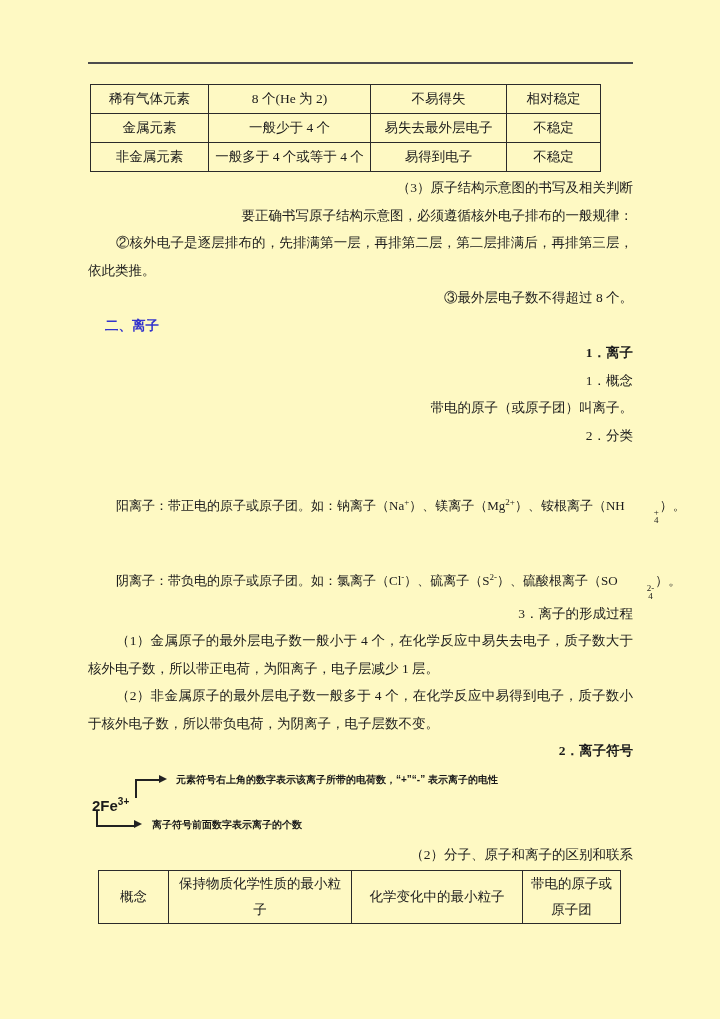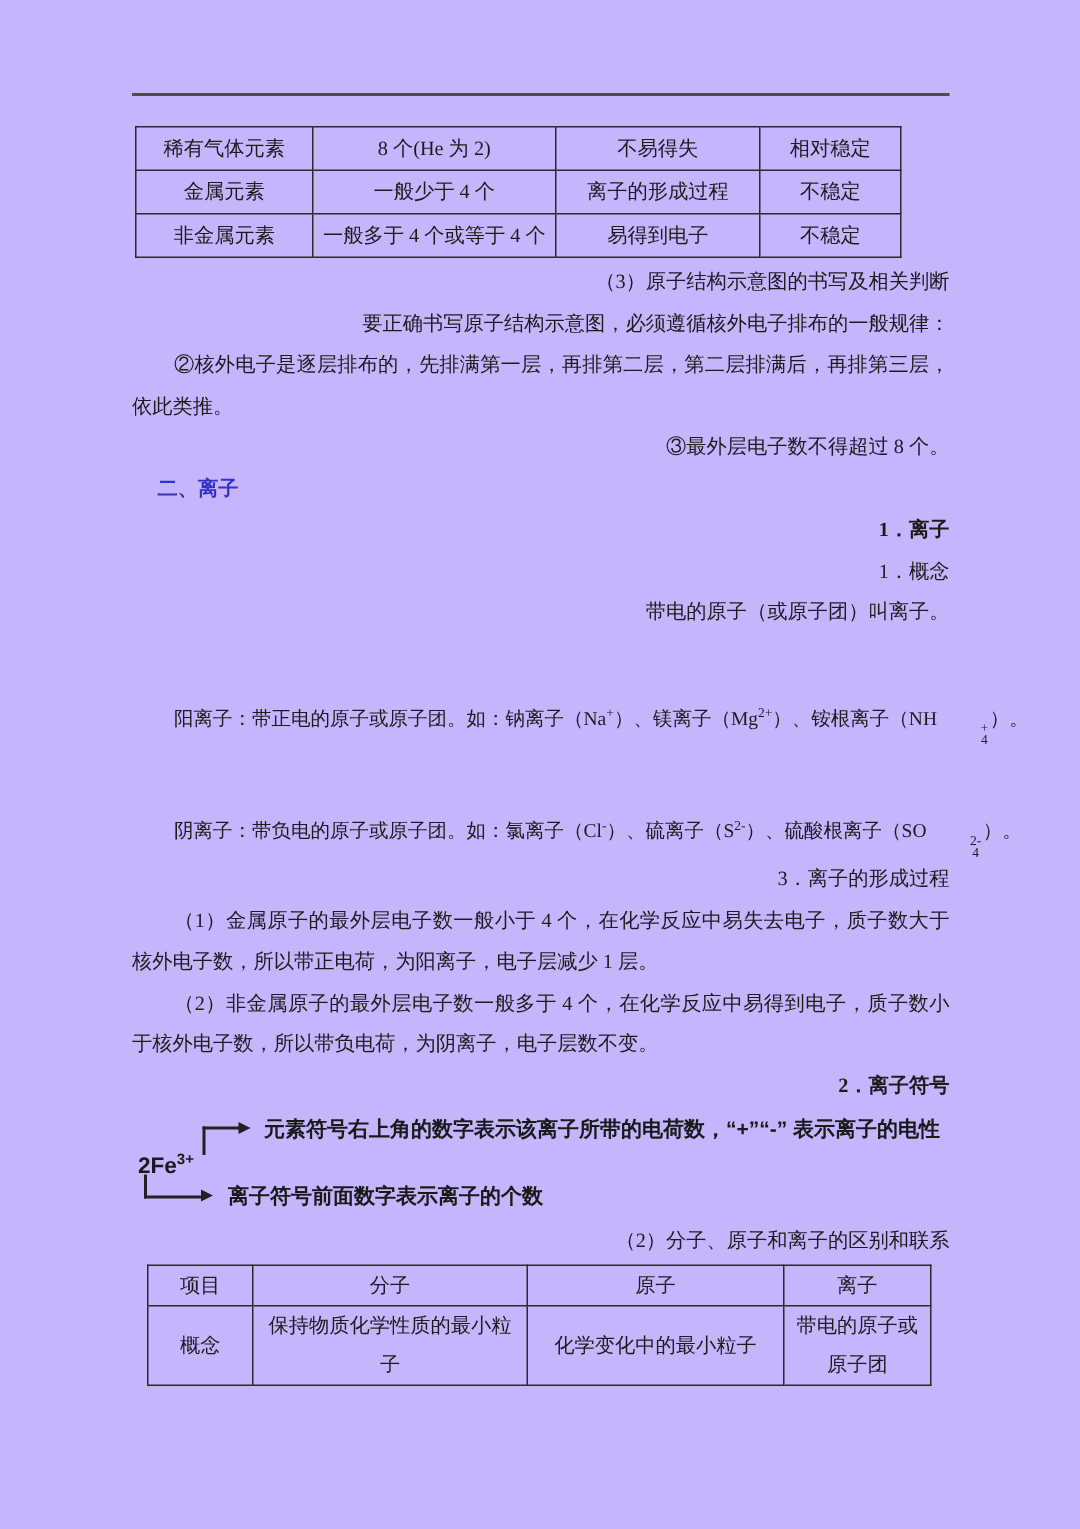--- a/index.html
+++ b/index.html
@@ -1,17 +1,17 @@
 <!DOCTYPE html>
 <html><head>
 <meta charset="utf-8">
 <style>
   html,body { margin:0; padding:0; background:#ffffff; }
   .page {
-    position:relative; width:720px; height:1019px; background:#c4b5fd;
+    position:relative; width:720px; height:1019px; background:#fef9c3;
     font-family:"Liberation Serif","DejaVu Serif",serif;
     font-size:13.5px; color:#1c1c1c; overflow:hidden;
   }
   .hrule { position:absolute; top:62px; left:88px; width:545px; border-top:2px solid #4d4d4d; }
   .content { position:absolute; top:84px; left:88px; width:545px; }
 
   p { margin:0; line-height:27.5px; }
   .ind { text-indent:28px;text-align:right; }
   .j { text-align:justify; }
   .bold { font-weight:bold;font-family:Liberation Serif, serif; }
@@ -31,21 +31,21 @@
   .stack .st-sup, .stack .st-sub { font-size:9px; line-height:8px; display:block; }
 
   .diagram { position:relative; height:76px; font-family:"Liberation Sans","DejaVu Sans",sans-serif; font-weight:bold; color:#1a1a1a; }
   .ion-label { position:absolute; left:4px; top:28px; font-size:15px; line-height:18px; }
   .ion-label sup { font-size:10px; }
   .conn-up { position:absolute; left:47px; top:14px; width:24px; height:17px; border-left:2px solid #222; border-top:2px solid #222; }
   .conn-down { position:absolute; left:8px; top:46px; width:38px; height:14px; border-left:2px solid #222; border-bottom:2px solid #222; }
   .arrowhead { position:absolute; width:0; height:0; border-top:4.5px solid transparent; border-bottom:4.5px solid transparent; border-left:8px solid #222; }
   .ah-up { left:71px; top:10.5px; }
   .ah-down { left:46px; top:55.5px; }
-  .dtext { position:absolute; font-size:14px; line-height:16px; white-space:nowrap; }
+  .dtext { position:absolute; font-size:10px; line-height:16px; white-space:nowrap; }
   .dtext-up { left:88px; top:7px; }
   .dtext-down { left:64px; top:52px; }
 </style>
 </head>
 <body>
 
 <div class="page">
   <div class="hrule"></div>
   <div class="content">
 
@@ -59,41 +59,42 @@
       <tbody>
           <tr>
         <td>稀有气体元素</td>
         <td>8 个(He 为 2)</td>
         <td>不易得失</td>
         <td>相对稳定</td>
       </tr>
       <tr>
         <td>金属元素</td>
         <td>一般少于 4 个</td>
-        <td>离子的形成过程</td>
+        <td>易失去最外层电子</td>
         <td>不稳定</td>
       </tr>
       <tr>
         <td>非金属元素</td>
         <td>一般多于 4 个或等于 4 个</td>
         <td>易得到电子</td>
         <td>不稳定</td>
       </tr>
     </tbody>
       </table>
 
     <p class="ind">（3）原子结构示意图的书写及相关判断</p>
     <p class="ind">要正确书写原子结构示意图，必须遵循核外电子排布的一般规律：</p>
     <p class="ind j">②核外电子是逐层排布的，先排满第一层，再排第二层，第二层排满后，再排第三层，依此类推。</p>
     <p class="ind">③最外层电子数不得超过 8 个。</p>
 
     <p class="sec-blue">二、离子</p>
     <p class="ind bold">1．离子</p>
     <p class="ind">1．概念</p>
     <p class="ind">带电的原子（或原子团）叫离子。</p>
+    <p class="ind">2．分类</p>
 
     <p class="ind chem-line"><span>阳离子：带正电的原子或原子团。如：钠离子（Na</span><sup>+</sup><span>）、镁离子（Mg</span><sup>2+</sup><span>）、铵根离子（NH</span><span class="stack">
           <span class="st-sup">+</span>
           <span class="st-sub">4</span>
         </span><span>）。</span></p>
 
     <p class="ind chem-line"><span>阴离子：带负电的原子或原子团。如：氯离子（Cl</span><sup>-</sup><span>）、硫离子（S</span><sup>2-</sup><span>）、硫酸根离子（SO</span><span class="stack">
           <span class="st-sup">2-</span>
           <span class="st-sub">4</span>
         </span><span>）。</span></p>
@@ -116,26 +117,20 @@
     <p class="ind">（2）分子、原子和离子的区别和联系</p>
 
     <table class="t2">
       <colgroup>
           <col style="width:70px">
           <col style="width:183px">
           <col style="width:171px">
           <col style="width:98px">
         </colgroup>
       <tbody>
-          <tr class="hrow">
-        <td>项目</td>
-        <td>分子</td>
-        <td>原子</td>
-        <td>离子</td>
-      </tr>
       <tr class="crow">
         <td>概念</td>
         <td>保持物质化学性质的最小粒子</td>
         <td>化学变化中的最小粒子</td>
         <td>带电的原子或原子团</td>
       </tr>
     </tbody>
       </table>
 
   </div>

